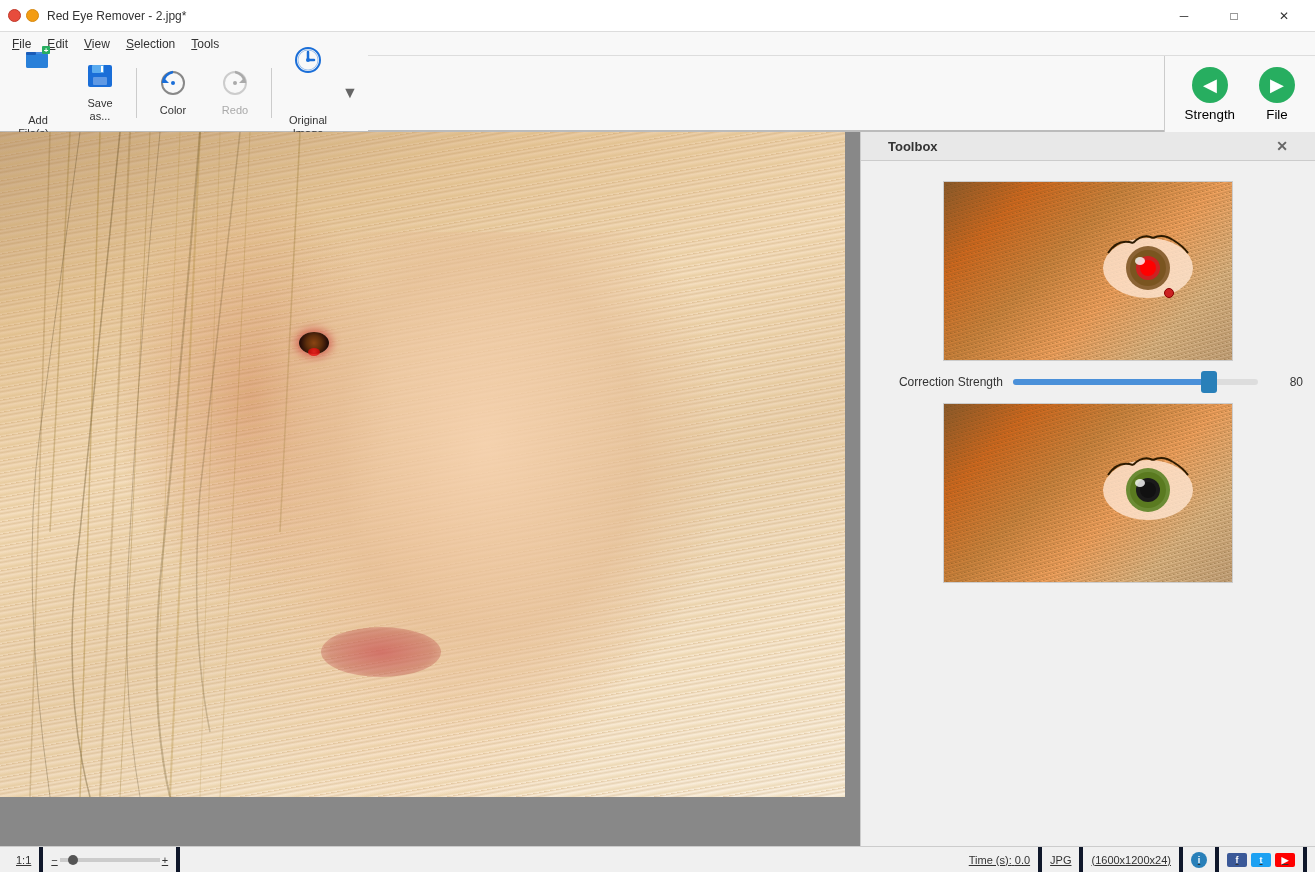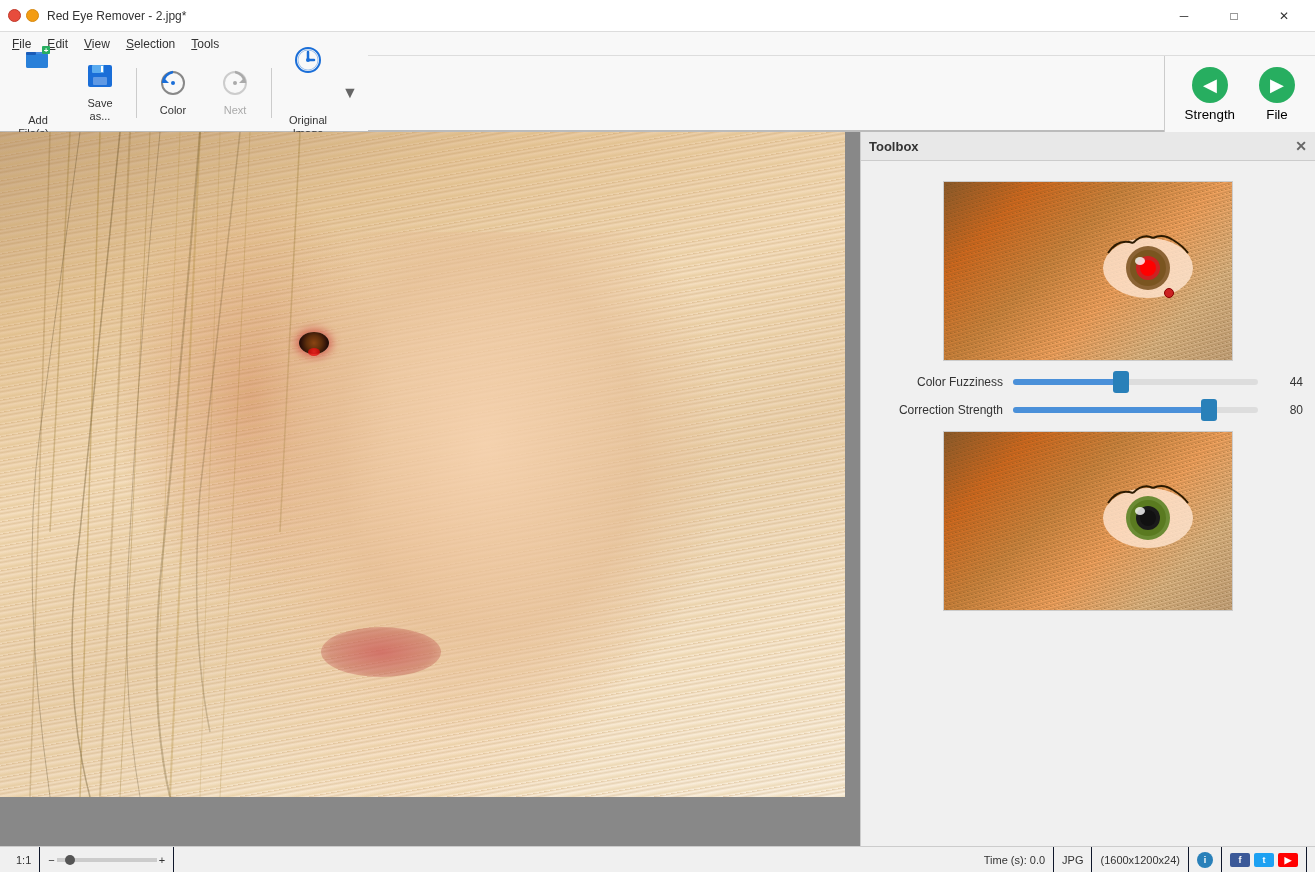--- a/index.html
+++ b/index.html
@@ -178,21 +178,21 @@
     #toolbox {
       width: 455px;
       background: #f0f0f0;
       border-left: 1px solid #ccc;
       display: flex;
       flex-direction: column;
       position: relative;
     }
     #toolbox-header {
       background: #e8e8e8;
-      padding: 6px 8px;
+      padding: 6px 27px;
       font-size: 13px;
       font-weight: bold;
       color: #333;
       border-bottom: 1px solid #ccc;
       display: flex;
       align-items: center;
       justify-content: space-between;
     }
     .toolbox-close {
       cursor: pointer;
@@ -311,24 +311,25 @@
       border-top: 1px solid #ccc;
       display: flex;
       align-items: center;
       padding: 0 8px;
       gap: 0;
       font-size: 11px;
       color: #333;
     }
     .status-item {
       padding: 0 8px;
-      border-right: 1px solid #0f172a;
+      border-right: 4px solid #0f172a;
       height: 100%;
       display: flex;
       align-items: center;
+      text-decoration: underline;
     }
     .status-icon-zoom { display: flex; align-items: center; gap: 2px; }
     .zoom-slider { width: 100px; height: 4px; background: #ccc; position: relative; }
     .zoom-thumb { position: absolute; left: 8px; top: 50%; transform: translateY(-50%); width: 10px; height: 10px; background: #555; border-radius: 50%; }
     .status-spacer { flex: 1; }
     .status-info { background: #2980b9; color: white; border-radius: 50%; width: 16px; height: 16px; display: flex; align-items: center; justify-content: center; font-size: 9px; font-weight: bold; }
     .status-social { display: flex; gap: 4px; align-items: center; }
     .social-icon { width: 20px; height: 14px; display: flex; align-items: center; justify-content: center; border-radius: 2px; font-size: 9px; color: white; font-weight: bold; }
     .social-fb { background: #3b5998; }
     .social-tw { background: #1da1f2; }
@@ -402,21 +403,21 @@
 
     <button class="toolbar-btn disabled">
       <span class="icon">
         <svg width="28" height="26" viewBox="0 0 28 26">
           <circle cx="14" cy="13" r="11" fill="none" stroke="#ccc" stroke-width="2"></circle>
           <path d="M14 2 A12 12 0 0 1 24 13" fill="none" stroke="#aaa" stroke-width="2.5"></path>
           <polygon points="24,7 24,13 18,13" fill="#aaa"></polygon>
           <circle cx="14" cy="13" r="2" fill="#aaa"></circle>
         </svg>
       </span>
-      <span>Next</span>
+      <span>Redo</span>
     </button>
 
     <div class="toolbar-separator"></div>
 
     <button class="toolbar-btn">
       <span class="icon">
         <svg width="28" height="28" viewBox="0 0 28 28">
           <circle cx="14" cy="14" r="12" fill="none" stroke="#1a6ed8" stroke-width="2"></circle>
           <circle cx="14" cy="14" r="10" fill="none" stroke="#1a6ed8" stroke-width="1" opacity="0.4"></circle>
           <path d="M14 6 L14 14 L20 14" fill="none" stroke="#1a6ed8" stroke-width="2.5" stroke-linecap="round"></path>
@@ -511,28 +512,20 @@
               <path d="M85,22 Q95,28 100,35" stroke="#2C1A00" stroke-width="2" fill="none"></path>
             </svg>
           </div>
 
           <div style="position:absolute;bottom:35%;right:20%;width:10px;height:10px;background:#cc2222;border-radius:50%;border:1px solid #880000;"></div>
         </div>
       </div>
 
       <div class="sliders-section">
 
-        <div class="slider-row">
-          <span class="slider-label">Color Fuzziness</span>
-          <div class="slider-track">
-            <div class="slider-fill" style="width:44%;"></div>
-            <div class="slider-thumb" style="left:calc(44% - 8px);"></div>
-          </div>
-          <span class="slider-value">44</span>
-        </div>
 
 
         <div class="slider-row">
           <span class="slider-label">Correction Strength</span>
           <div class="slider-track">
             <div class="slider-fill" style="width:80%;"></div>
             <div class="slider-thumb" style="left:calc(80% - 8px);"></div>
           </div>
           <span class="slider-value">80</span>
         </div>

